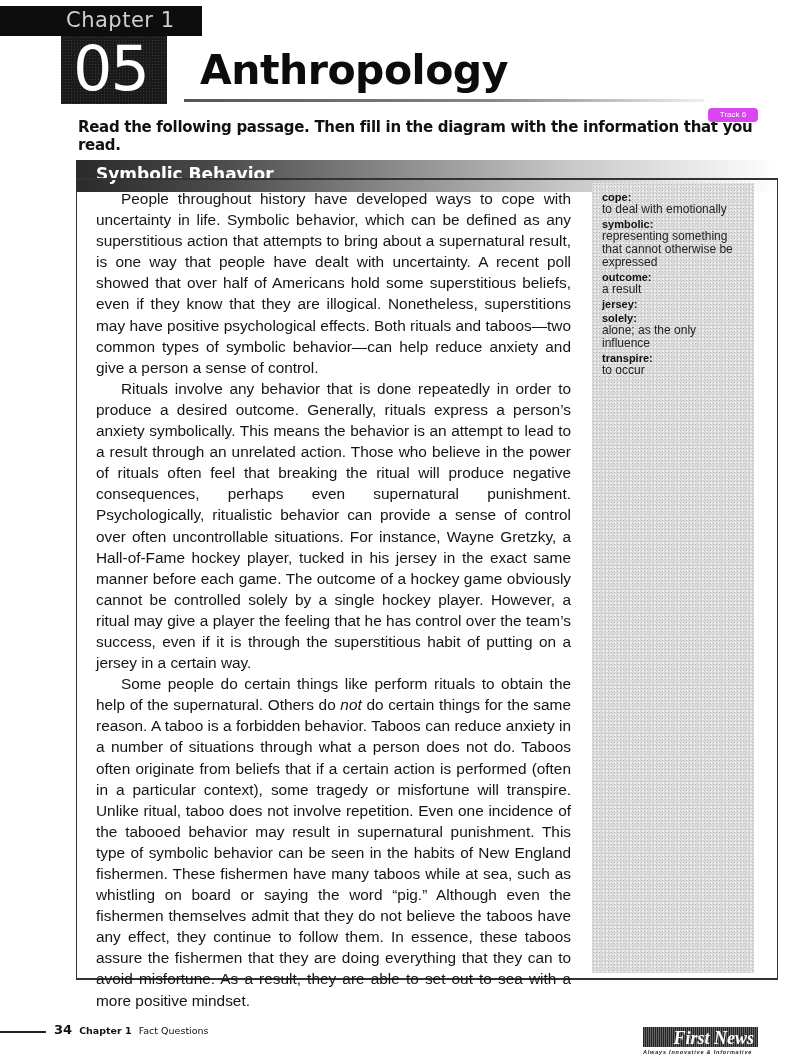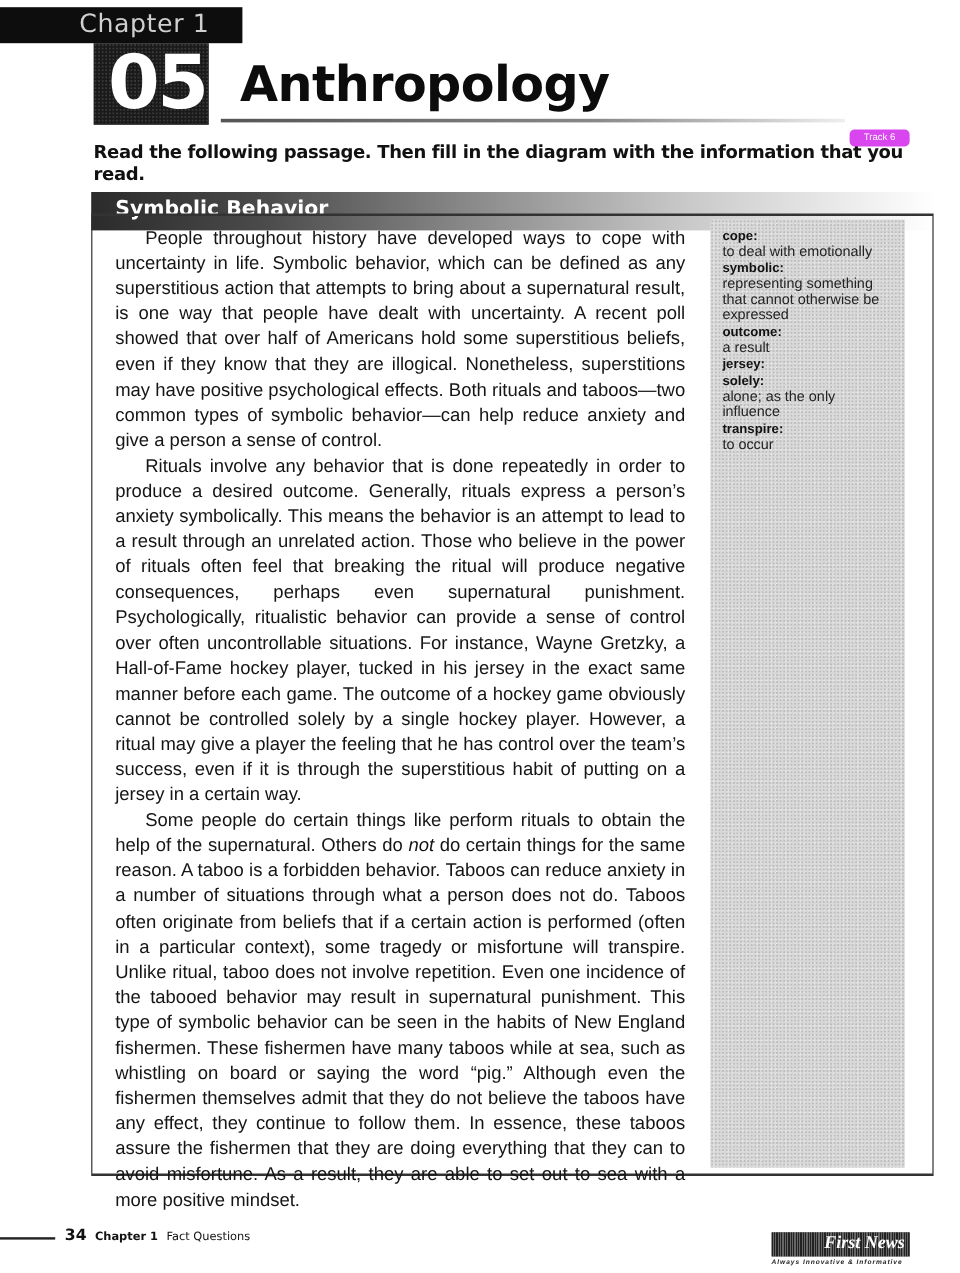--- a/index.html
+++ b/index.html
@@ -1,20 +1,20 @@
 <!DOCTYPE html>
 <html><head>
 <meta charset="utf-8">
 <style>
   html, body { margin:0; padding:0; background:#fff; }
   body { width:800px; height:1061px; position:relative; overflow:hidden; font-family:"Liberation Sans", sans-serif; color:#111; }
   .chapter-tab { position:absolute; left:0; top:6px; width:202px; height:30px; background:#0d0d0d; }
   .chapter-tab span { position:absolute; left:66px; top:2px; font-family:"DejaVu Sans", sans-serif; font-size:21px; color:#cfcfcf; letter-spacing:0.5px; }
-  .num-box { position:absolute; left:78px; top:36px; width:96px; height:68px; background:#1a1a1a;
-    background-image: radial-gradient(#3a3a3a 1px, transparent 1px); background-size:3px 3px;font-weight:bold; }
+  .num-box { position:absolute; left:61px; top:36px; width:106px; height:68px; background:#1a1a1a;
+    background-image: radial-gradient(#3a3a3a 1px, transparent 1px); background-size:3px 3px; }
   .num-box span { position:absolute; left:12px; top:-4px; font-family:"DejaVu Sans", sans-serif; font-size:62px; color:#fff; letter-spacing:-2px; }
   .title { position:absolute; left:200px; top:46px; font-family:"DejaVu Sans", sans-serif; font-weight:bold; font-size:41px; color:#0c0c0c; letter-spacing:-0.5px; }
   .title-rule { position:absolute; left:184px; top:99px; width:520px; height:3px;
     background:linear-gradient(to right,#555 0%,#888 60%,rgba(200,200,200,0.3) 100%); }
   .instr { position:absolute; left:78px; top:118px; font-family:"DejaVu Sans", sans-serif; font-weight:bold; font-size:15px; color:#111; letter-spacing:-0.3px; }
   .track { position:absolute; left:708px; top:108px; width:50px; height:14px; background:#d946ef; border-radius:4px; color:#fff; font-size:8px; text-align:center; line-height:14px; }
   .section-bar { position:absolute; left:76px; top:160px; width:704px; height:32px;
     background:linear-gradient(to right,#2b2b2b 0%,#4a4a4a 20%,#8a8a8a 45%,#c8c8c8 70%,rgba(255,255,255,0) 100%); }
   .section-bar span { position:absolute; left:20px; top:4px; font-family:"DejaVu Sans", sans-serif; font-size:17px; color:#fff; font-weight:bold; }
   .passage-box { position:absolute; left:76px; top:178px; width:700px; height:798px; border:1px solid #333; border-top:2px solid #333; border-bottom:2px solid #333; }
@@ -25,21 +25,21 @@
     background-size:3px 3px, 4px 4px; background-position:0 0, 1px 2px; }
   .gloss { padding:6px 10px 0 10px; font-family:"Liberation Sans", sans-serif; }
   .gloss .term { font-weight:bold; font-size:11px; margin-top:2px; color:#111; }
   .gloss .def { font-size:12px; line-height:13px; color:#222; margin-bottom:2px; }
   .footer-rule { position:absolute; left:0; top:1031px; width:46px; height:2px; background:#222; }
   .footer { position:absolute; left:54px; top:1022px; font-family:"DejaVu Sans", sans-serif; font-size:9.5px; color:#111; }
   .footer .pg { font-weight:bold; font-size:13px; margin-right:4px; }
   .footer .ch { font-weight:bold; margin-right:4px; }
   .logo { position:absolute; left:643px; top:1027px; width:115px; height:20px; background:#444;
     background-image: repeating-linear-gradient(90deg,#222 0 1px,#666 1px 2px); }
-  .logo span { position:absolute; right:4px; top:1px; font-family:"Liberation Serif", serif; font-style:italic; font-weight:bold; font-size:15px; color:#fff; }
+  .logo span { position:absolute; right:4px; top:1px; font-family:"Liberation Serif", serif; font-style:italic; font-weight:bold; font-size:18px; color:#fff; }
   .tagline { position:absolute; left:643px; top:1049px; width:118px; font-size:5.5px; font-weight:bold; font-style:italic; color:#222; letter-spacing:0.8px; }
 </style>
 </head>
 <body>
 
 <div class="chapter-tab">
   <span>Chapter 1</span>
 </div>
 <div class="num-box">
   <span>05</span>

